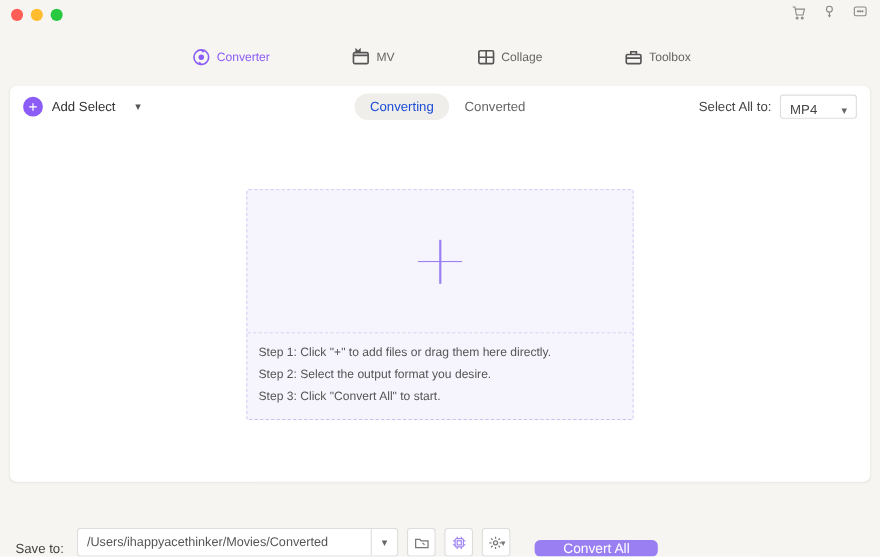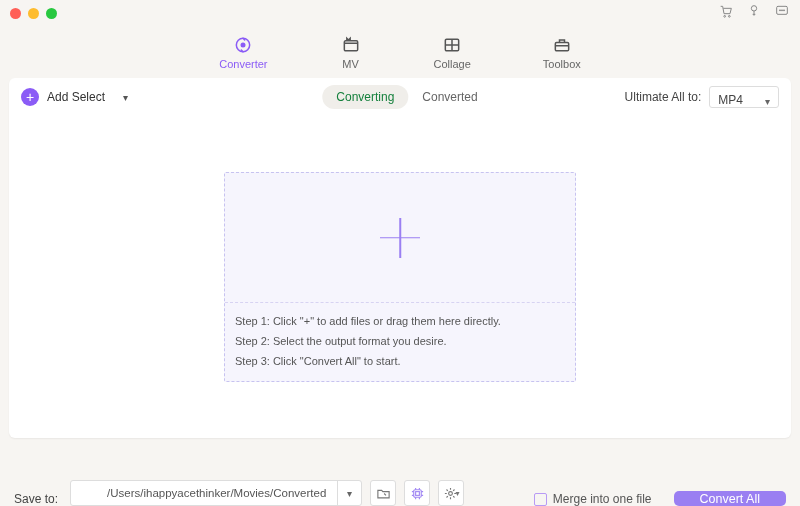--- a/index.html
+++ b/index.html
@@ -11,54 +11,54 @@
   .traffic .dot { width: 11px; height: 11px; border-radius: 50%; }
   .dot.red { background: #ff5f57; }
   .dot.yellow { background: #febc2e; }
   .dot.green { background: #28c840; }
   .app-title { position: absolute; left: 0; right: 0; text-align: center; font-size: 12px; color: #555; }
   .title-right { position: absolute; right: 10px; display: flex; gap: 12px; align-items: center; }
   .title-right svg { width: 16px; height: 16px; stroke: #888; fill: none; stroke-width: 1.5; }
 
   
   .topnav { height: 52px; display: flex; justify-content: center; align-items: center; gap: 72px; }
-  .nav-item { display: flex; flex-direction: column; align-items: center; gap: 3px; font-size: 11px; color: #666; cursor: pointer; }
+  .nav-item { display: flex; flex-direction: row; align-items: center; gap: 3px; font-size: 11px; color: #666; cursor: pointer; }
   .nav-item.active { color: #8b5cf6; }
   .nav-item .nicon { width: 22px; height: 20px; display: flex; align-items: center; justify-content: center; }
   .nav-item svg { width: 22px; height: 20px; }
 
   
   .card { background: #fff; margin: 0 9px; height: 360px; border-radius: 6px; box-shadow: 0 1px 2px rgba(0,0,0,.06); display: flex; flex-direction: column; }
   .card-toolbar { height: 38px; display: flex; align-items: center; padding: 0 12px; position: relative; }
   .add-files { display: flex; align-items: center; gap: 8px; font-size: 12px; color: #333; cursor: pointer; }
   .add-files .plus { width: 18px; height: 18px; border-radius: 50%; background: #8b5cf6; display: flex; align-items: center; justify-content: center; color: #fff; font-size: 14px; line-height: 1; }
   .add-files .chev { margin-left: 10px; color: #555; font-size: 10px; }
 
   .seg { position: absolute; left: 50%; transform: translateX(-50%); display: flex; align-items: center; gap: 14px; font-size: 12px; }
-  .seg .pill { background: #f0eeea; padding: 5px 14px; border-radius: 12px; color: #15803d; cursor: pointer; }
+  .seg .pill { background: #f0eeea; padding: 5px 14px; border-radius: 12px; color: #1d4ed8; cursor: pointer; }
   .seg .plain { color: #666; cursor: pointer; }
 
   .convert-all-to { margin-left: auto; display: flex; align-items: center; gap: 8px; font-size: 12px; color: #444; }
   .format-dd { border: 1px solid #ddd; border-radius: 3px; height: 22px; display: flex; align-items: flex-end; padding: 0 8px; gap: 22px; min-width: 68px; cursor: pointer; background: #fff; }
   .format-dd .tri { color: #666; font-size: 10px; }
 
   .card-body { flex: 1; display: flex; align-items: center; justify-content: center; }
   .dropzone { width: 352px; border: 1px dashed #c7c3f0; background: #f6f5fd; border-radius: 2px; }
   .dropzone .dz-top { height: 130px; display: flex; align-items: center; justify-content: center; border-bottom: 1px dashed #d7d3f2; }
   .dz-plus { position: relative; width: 40px; height: 40px; }
   .dz-plus::before, .dz-plus::after { content: ""; position: absolute; background: #9a7ff2; }
   .dz-plus::before { left: 50%; top: 0; width: 1.5px; height: 100%; transform: translateX(-50%); }
   .dz-plus::after { top: 50%; left: 0; height: 1.5px; width: 100%; transform: translateY(-50%); }
   .dz-steps { padding: 12px 10px 14px; font-size: 11px; color: #555; display: flex; flex-direction: column; gap: 8px; }
 
   
   .bottombar { position: absolute; left: 0; right: 0; bottom: 0; height: 58px; display: flex; align-items: flex-end; padding: 0 14px; gap: 8px; }
   .save-label { font-size: 12px; color: #444; margin-right: 4px; }
   .path-dd { flex: 0 0 auto; width: 292px; height: 26px; border: 1px solid #ddd; background: #fff; border-radius: 3px; display: flex; align-items: center; font-size: 11.5px; color: #555; }
-  .path-dd .path-text { flex: 1; padding: 0 8px; overflow: hidden; white-space: nowrap; text-overflow: ellipsis; margin-left: 28px; }
+  .path-dd .path-text { flex: 1; padding: 0 8px; overflow: hidden; white-space: nowrap; text-overflow: ellipsis; }
   .path-dd .dd-btn { width: 24px; height: 100%; border-left: 1px solid #ddd; display: flex; align-items: center; justify-content: center; font-size: 10px; color: #666; }
   .icon-btn { width: 26px; height: 26px; border: 1px solid #ddd; background: #fff; border-radius: 3px; display: flex; align-items: center; justify-content: center; cursor: pointer; }
   .icon-btn svg { width: 15px; height: 15px; }
   .gpu svg { stroke: #a187f3; }
   .merge { margin-left: auto; display: flex; align-items: center; gap: 6px; font-size: 12px; color: #555; cursor: pointer; }
   .merge .chk { width: 13px; height: 13px; border: 1.5px solid #b89af5; border-radius: 2px; }
   .convert-all-btn { margin-left: 14px; background: #9a7ff2; color: #fff; border: none; border-radius: 5px; height: 15px; padding: 0 26px; font-size: 12.5px; cursor: pointer; }
 </style>
 </head>
 <body>
@@ -139,21 +139,21 @@
     <div class="add-files">
       <span class="plus">+</span>
       <span>Add Select</span>
       <span class="chev">▾</span>
     </div>
     <div class="seg">
       <span class="pill">Converting</span>
       <span class="plain">Converted</span>
     </div>
     <div class="convert-all-to">
-      <span>Ultimate All to:</span>
+      <span>Select All to:</span>
       <div class="format-dd">
         <span>MP4</span>
         <span class="tri">▾</span>
       </div>
     </div>
   </div>
 
   <div class="card-body">
     <div class="dropzone">
       <div class="dz-top">
@@ -188,18 +188,14 @@
       </svg>
   </div>
   <div class="icon-btn">
     <svg viewBox="0 0 24 24" fill="none" stroke="#777" stroke-width="1.8">
         <circle cx="12" cy="12" r="3"></circle>
         <path d="M12 3v3M12 18v3M3 12h3M18 12h3M5.6 5.6l2.1 2.1M16.3 16.3l2.1 2.1M5.6 18.4l2.1-2.1M16.3 7.7l2.1-2.1"></path>
       </svg>
     <span style="font-size:8px;color:#777;margin-left:-2px">▾</span>
   </div>
 
-  <div class="merge">
-    <span class="chk"></span>
-    <span>Merge into one file</span>
-  </div>
   <button class="convert-all-btn">Convert All</button>
 </div>
 
 </body></html>

